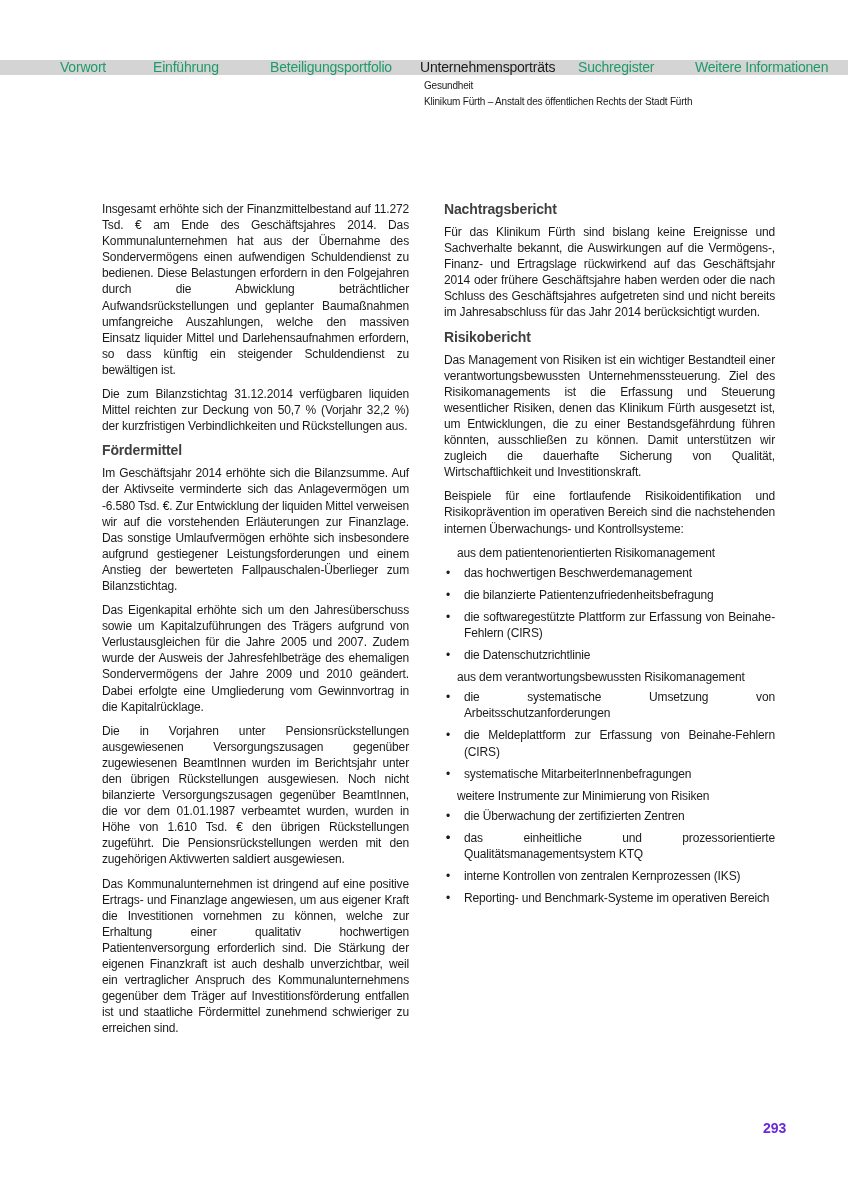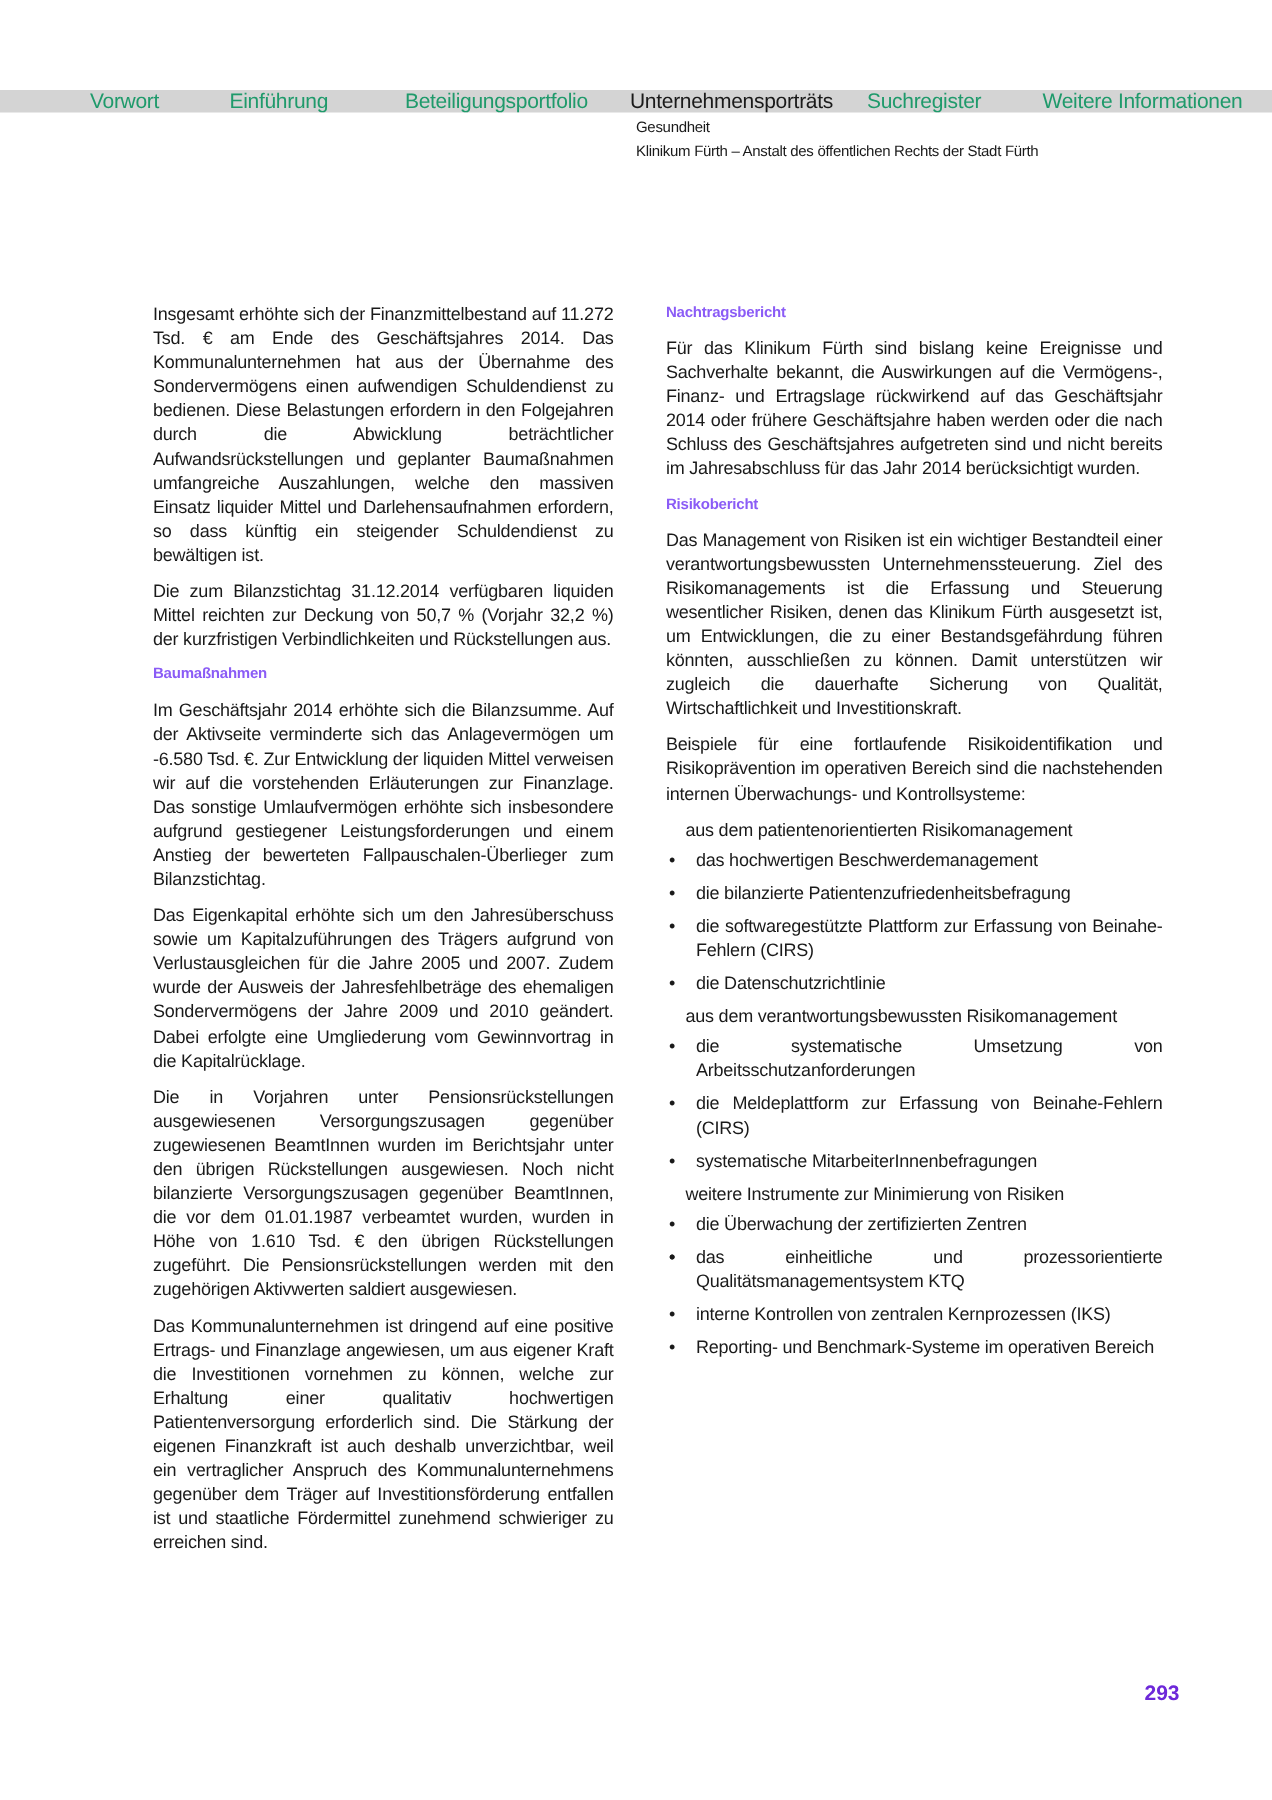--- a/index.html
+++ b/index.html
@@ -11,21 +11,21 @@
               font-size: 14px; color: #1f9a6b; text-decoration: none; white-space: nowrap;
               letter-spacing: -0.2px; }
   .nav-item.active { color: #1a1a1a; }
   .crumb { position: absolute; left: 396px; font-size: 10px; color: #1a1a1a; white-space: nowrap;
            letter-spacing: -0.2px; margin-left: 28px; }
   .col { position: absolute; top: 201px; width: 307px; font-size: 12px; line-height: 16.1px;
          letter-spacing: -0.15px; }
   .col.left { left: 102px; }
   .col.right { left: 444px; width: 331px; }
   .col p { margin: 0 0 8px 0; text-align: justify; }
-  .col h3 { margin: 0 0 7px 0; font-size: 10px; font-weight: bold; color: #8b5cf6; line-height: 16px; }
+  .col h3 { margin: 0 0 7px 0; font-size: 14px; font-weight: bold; color: #404040; line-height: 16px; }
   .col .lead { margin: 0 0 4px 13px; text-align: left; }
   .col ul { margin: 0 0 6px 0; padding: 0; list-style: none; }
   .col li { position: relative; padding-left: 20px; margin-bottom: 6px; text-align: justify; }
   .col li .bullet { position: absolute; left: 2px; top: 0; font-size: 12px; }
   .page-number { position: absolute; left: 763px; top: 1120px; font-size: 14px; font-weight: bold; color: #6d28d9; }
 </style>
 </head>
 <body>
 
 <div class="navbar">
@@ -36,21 +36,21 @@
   <a class="nav-item" style="left:578px">Suchregister</a>
   <a class="nav-item" style="left:695px">Weitere Informationen</a>
 </div>
 
 <div class="crumb" style="top:80px">Gesundheit</div>
 <div class="crumb" style="top:96px">Klinikum Fürth – Anstalt des öffentlichen Rechts der Stadt Fürth</div>
 
 <div class="col left">
   <p>Insgesamt erhöhte sich der Finanzmittelbestand auf 11.272 Tsd. € am Ende des Geschäftsjahres 2014. Das Kommunalunternehmen hat aus der Übernahme des Sondervermögens einen aufwendigen Schuldendienst zu bedienen. Diese Belastungen erfordern in den Folgejahren durch die Abwicklung beträchtlicher Aufwandsrückstellungen und geplanter Baumaßnahmen umfangreiche Auszahlungen, welche den massiven Einsatz liquider Mittel und Darlehensaufnahmen erfordern, so dass künftig ein steigender Schuldendienst zu bewältigen ist.</p>
   <p>Die zum Bilanzstichtag 31.12.2014 verfügbaren liquiden Mittel reichten zur Deckung von 50,7 % (Vorjahr 32,2 %) der kurzfristigen Verbindlichkeiten und Rückstellungen aus.</p>
-  <h3>Baumaßnahmen</h3>
+  <h3>Fördermittel</h3>
   <p>Im Geschäftsjahr 2014 erhöhte sich die Bilanzsumme. Auf der Aktivseite verminderte sich das Anlagevermögen um -6.580 Tsd. €. Zur Entwicklung der liquiden Mittel verweisen wir auf die vorstehenden Erläuterungen zur Finanzlage. Das sonstige Umlaufvermögen erhöhte sich insbesondere aufgrund gestiegener Leistungsforderungen und einem Anstieg der bewerteten Fallpauschalen-Überlieger zum Bilanzstichtag.</p>
   <p>Das Eigenkapital erhöhte sich um den Jahresüberschuss sowie um Kapitalzuführungen des Trägers aufgrund von Verlustausgleichen für die Jahre 2005 und 2007. Zudem wurde der Ausweis der Jahresfehlbeträge des ehemaligen Sondervermögens der Jahre 2009 und 2010 geändert. Dabei erfolgte eine Umgliederung vom Gewinnvortrag in die Kapitalrücklage.</p>
   <p>Die in Vorjahren unter Pensionsrückstellungen ausgewiesenen Versorgungszusagen gegenüber zugewiesenen BeamtInnen wurden im Berichtsjahr unter den übrigen Rückstellungen ausgewiesen. Noch nicht bilanzierte Versorgungszusagen gegenüber BeamtInnen, die vor dem 01.01.1987 verbeamtet wurden, wurden in Höhe von 1.610 Tsd. € den übrigen Rückstellungen zugeführt. Die Pensionsrückstellungen werden mit den zugehörigen Aktivwerten saldiert ausgewiesen.</p>
   <p>Das Kommunalunternehmen ist dringend auf eine positive Ertrags- und Finanzlage angewiesen, um aus eigener Kraft die Investitionen vornehmen zu können, welche zur Erhaltung einer qualitativ hochwertigen Patientenversorgung erforderlich sind. Die Stärkung der eigenen Finanzkraft ist auch deshalb unverzichtbar, weil ein vertraglicher Anspruch des Kommunalunternehmens gegenüber dem Träger auf Investitionsförderung entfallen ist und staatliche Fördermittel zunehmend schwieriger zu erreichen sind.</p>
 </div>
 
 <div class="col right">
   <h3>Nachtragsbericht</h3>
   <p>Für das Klinikum Fürth sind bislang keine Ereignisse und Sachverhalte bekannt, die Auswirkungen auf die Vermögens-, Finanz- und Ertragslage rückwirkend auf das Geschäftsjahr 2014 oder frühere Geschäftsjahre haben werden oder die nach Schluss des Geschäftsjahres aufgetreten sind und nicht bereits im Jahresabschluss für das Jahr 2014 berücksichtigt wurden.</p>
   <h3>Risikobericht</h3>

